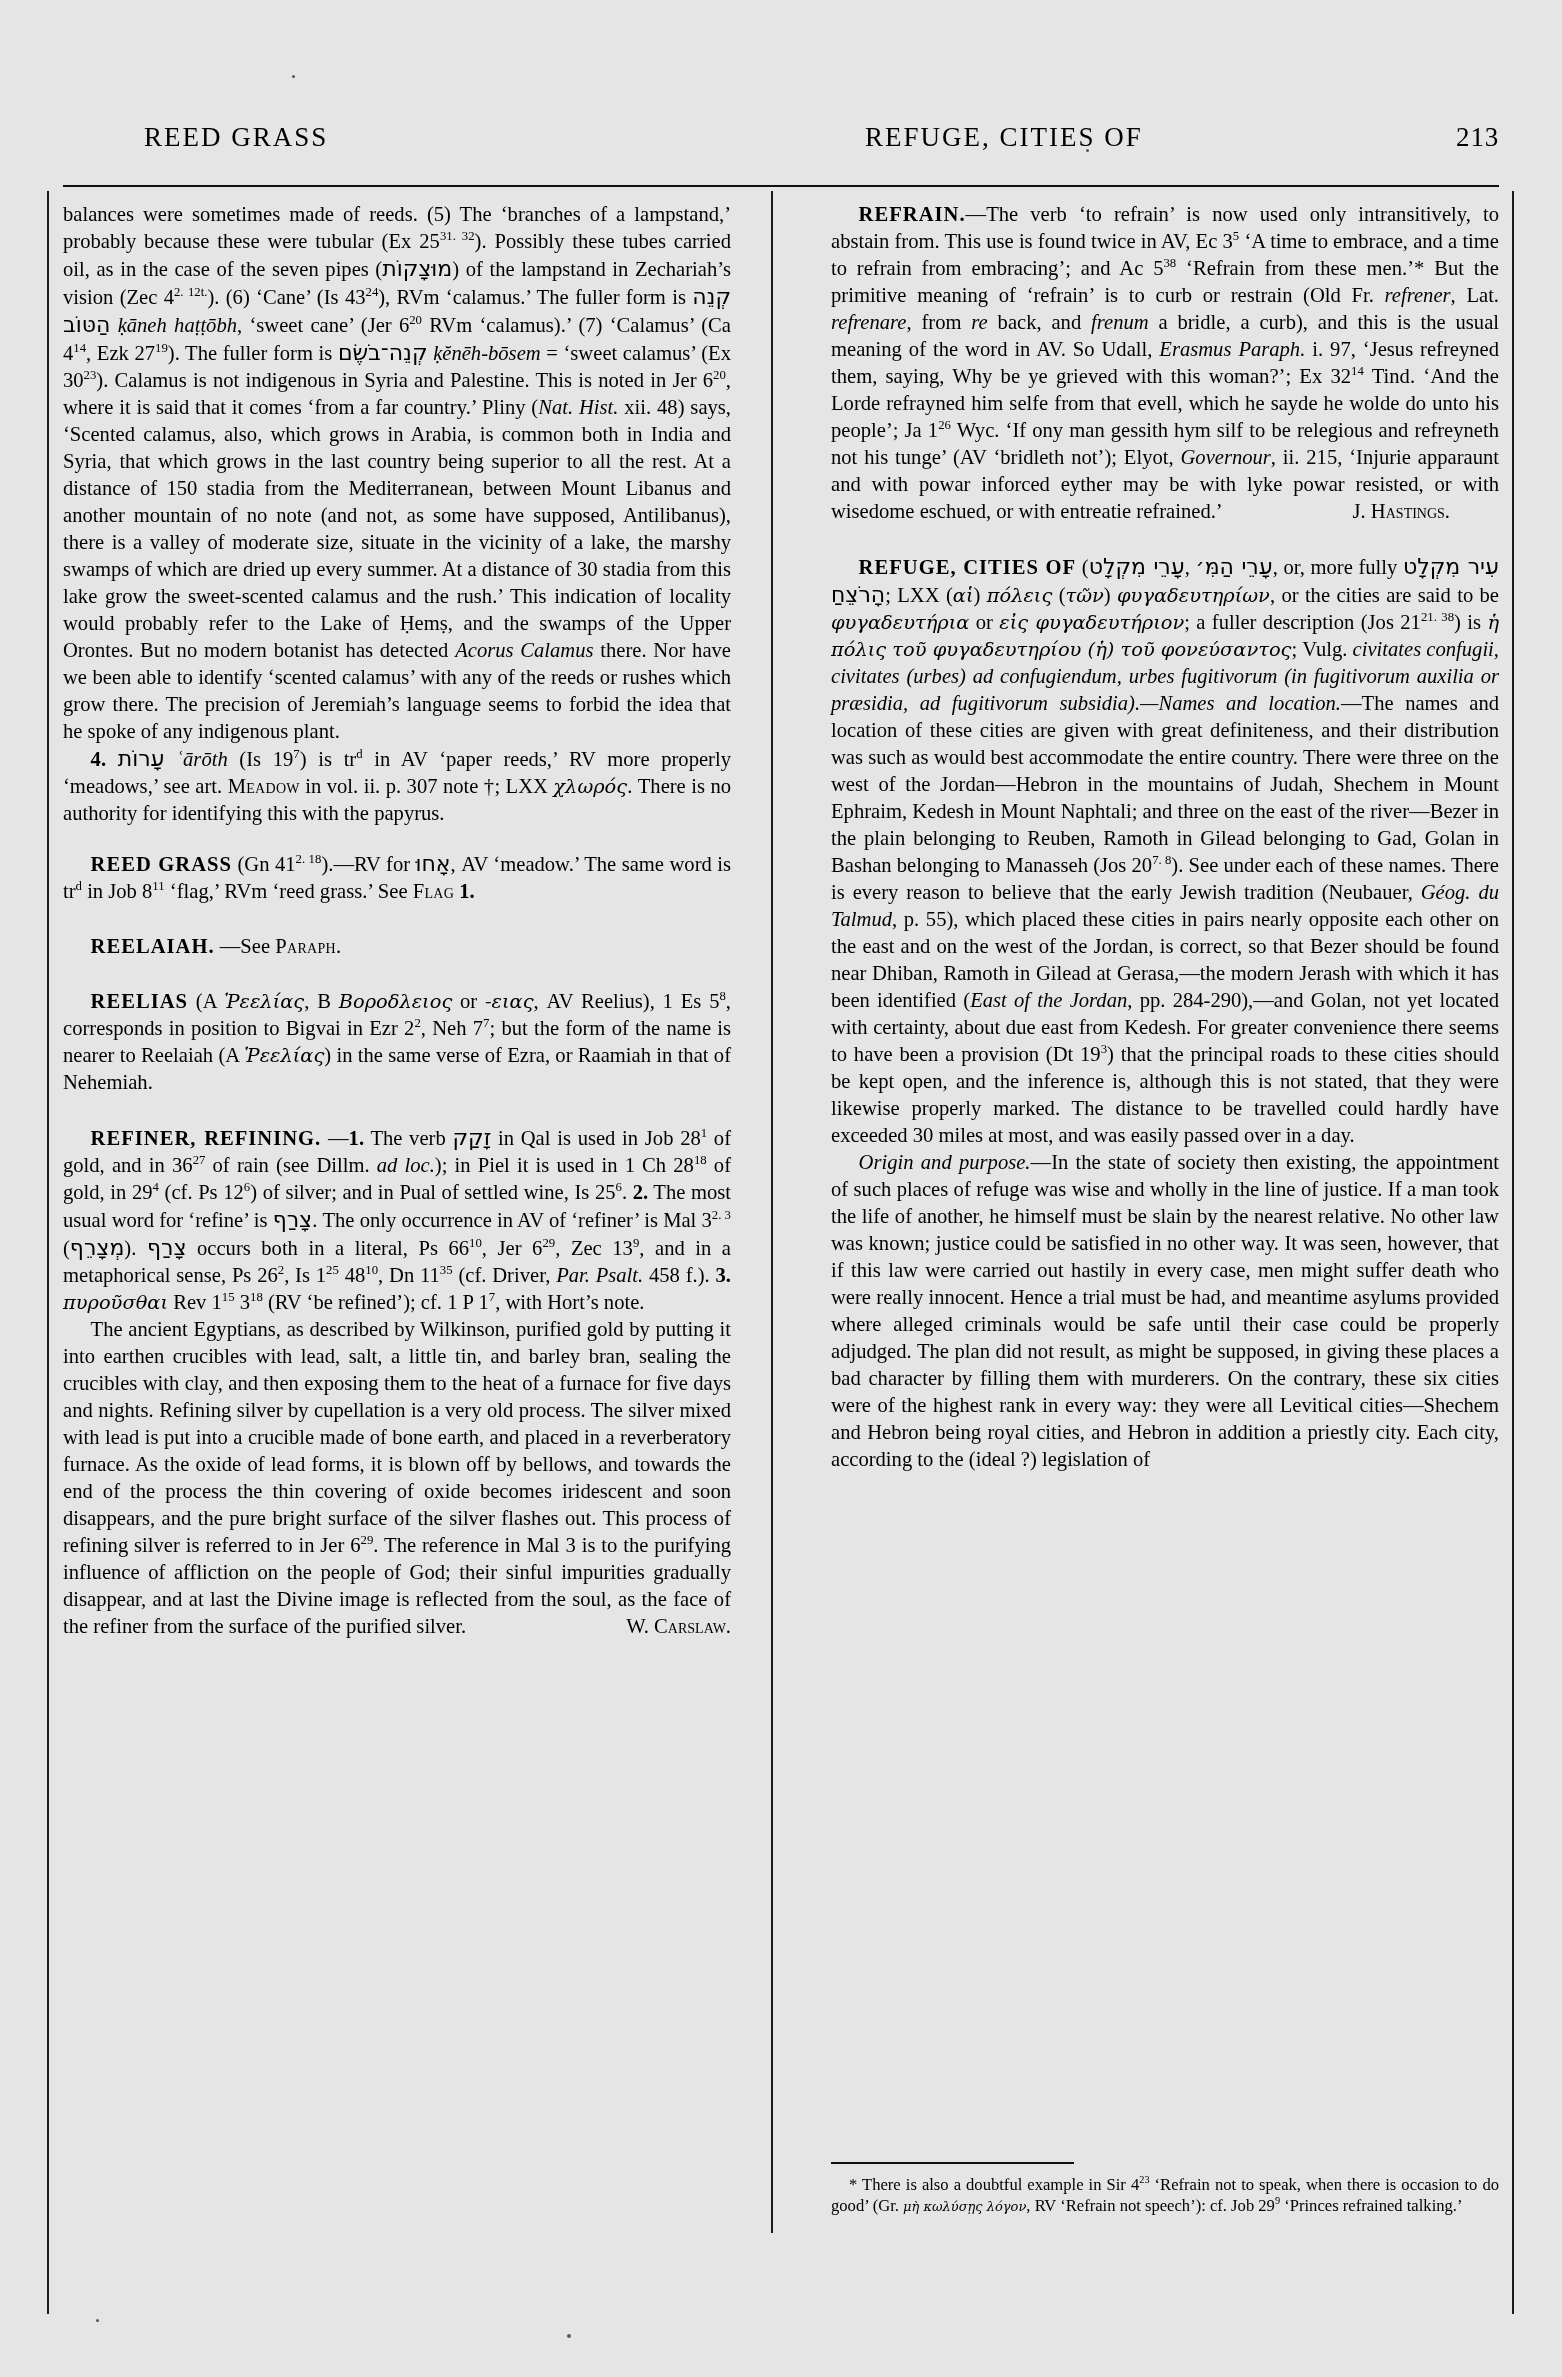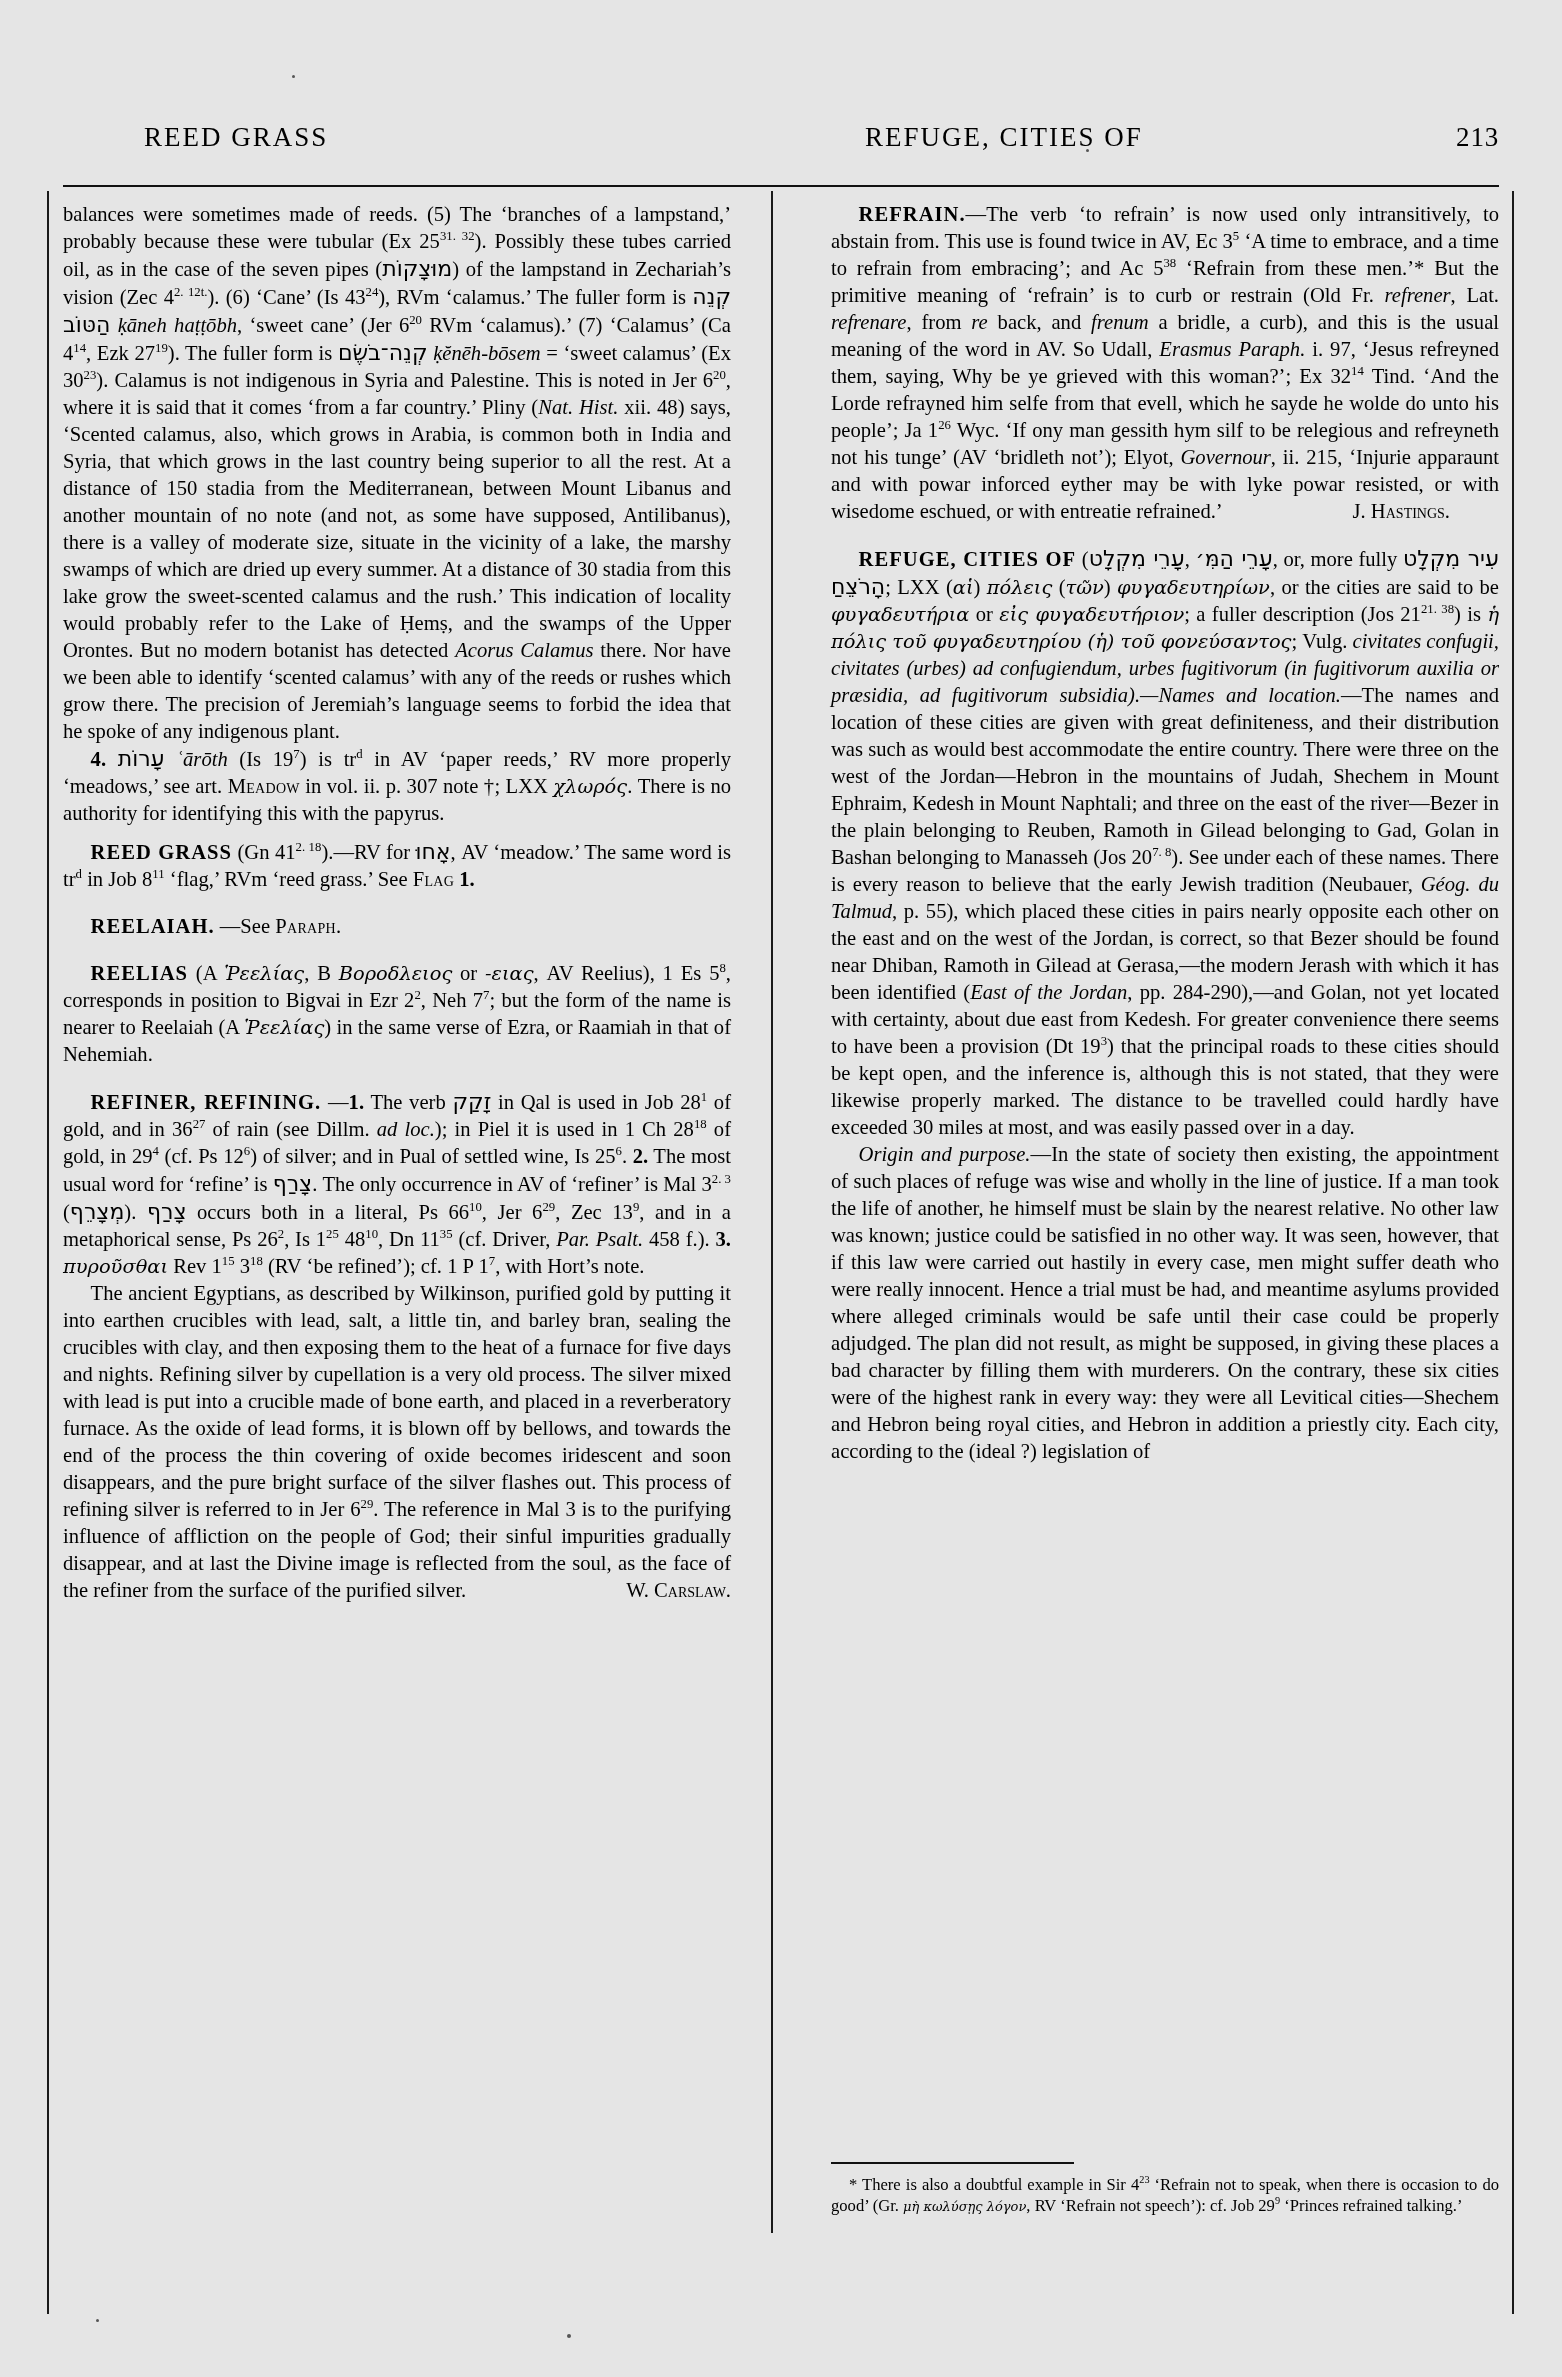--- a/index.html
+++ b/index.html
@@ -87,22 +87,22 @@
     width: 2.4px;
     height: 2042px;
     background: #1a1a1a;
   }
 
   p {
     margin: 0;
     text-indent: 27.6px;
   }
   p.noind { text-indent: 0; }
-  p.gap { margin-top: 20px; }
-  p.gap-sm { margin-top: 11px; }
+  p.gap { margin-top: 28px; }
+  p.gap-sm { margin-top: 23px; }
 
   .hw {
     font-weight: bold;
     letter-spacing: 1px;
   }
   .sc {
     font-variant: small-caps;
     letter-spacing: 0.3px;
   }
   .it { font-style: italic; }

